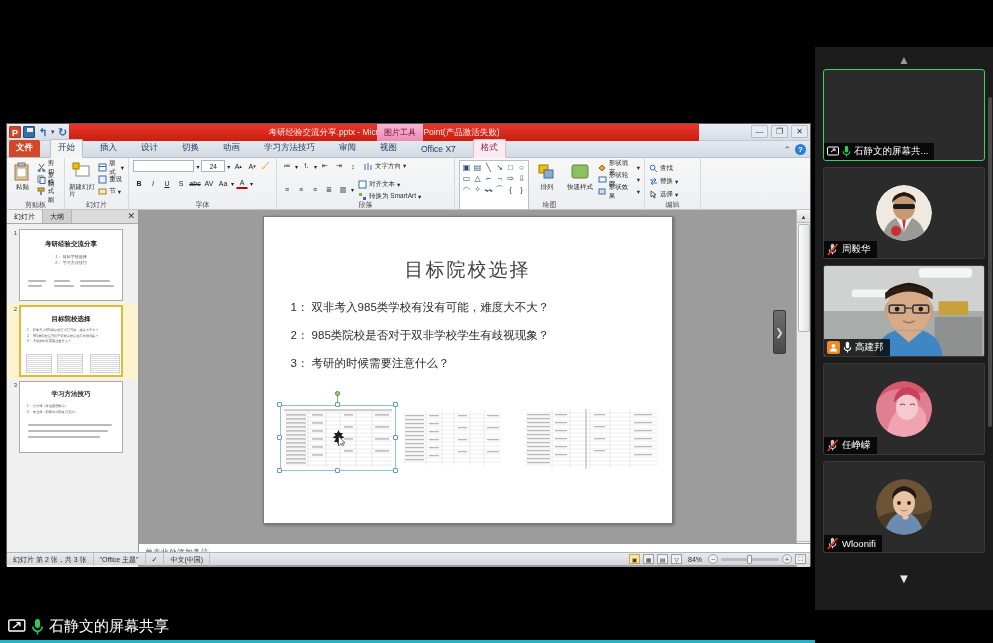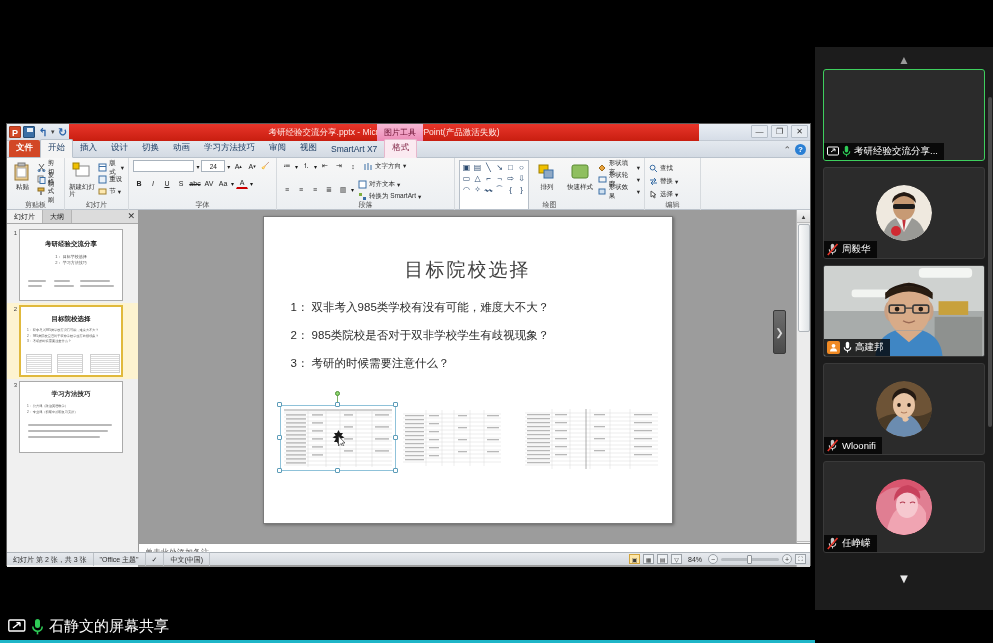--- a/index.html
+++ b/index.html
@@ -63,21 +63,21 @@
   }
   .ctx-tab span { font-size:8px; color:#6d1233; }
   .win-btns { position:absolute; right:2px; top:1px; display:flex; gap:3px; }
   .win-btn { width:17px; height:13px; background:#e6ebf1; border:1px solid #b5bec8;
              border-radius:1px; font-size:8px; color:#333; text-align:center; line-height:12px;}
 
   
   .ppt-tabs {
     height: 17px; background: linear-gradient(#e4e9ef,#d3dae3);
     border-bottom: 1px solid #b9c2cc; display: flex; align-items: flex-end;
-    padding-left: 2px; position: relative;
+    padding-left: 2px; position: relative; gap: 10px;
   }
   .ppt-tab { font-size: 8.5px; padding: 2px 7px 3px; color:#17375e; white-space:nowrap; cursor:default;}
   .ppt-tab.file { background:#d24726; color:#fff; border-radius:2px 2px 0 0; font-weight:bold;}
   .ppt-tab.active { background:#f4f4f4; border:1px solid #b9c2cc; border-bottom:1px solid #f4f4f4;
                     margin-bottom:-1px; border-radius:2px 2px 0 0; color:#17375e;margin-top:30px;}
   .ppt-tab.pinkactive { background:#fbeaf1; color:#7a1b3d; border:1px solid #e7b7cc; border-bottom:1px solid #fbeaf1; margin-bottom:-1px; border-radius:2px 2px 0 0;}
   .tabs-right { position:absolute; right:4px; bottom:2px; display:flex; gap:4px; align-items:center;}
   .help-dot { width:11px;height:11px;border-radius:50%;background:#2a7fd4;color:#fff;font-size:8px;
               text-align:center;line-height:11px;font-weight:bold;}
   .minrib { font-size:9px; color:#555; }
@@ -262,21 +262,21 @@
       <div class="ppt-tabs">
         <div class="ppt-tab file">文件</div>
         <div class="ppt-tab active">开始</div>
         <div class="ppt-tab">插入</div>
         <div class="ppt-tab">设计</div>
         <div class="ppt-tab">切换</div>
         <div class="ppt-tab">动画</div>
         <div class="ppt-tab">学习方法技巧</div>
         <div class="ppt-tab">审阅</div>
         <div class="ppt-tab">视图</div>
-        <div class="ppt-tab">SmartArt X7</div>
+        <div class="ppt-tab">Office X7</div>
         <div class="ppt-tab pinkactive">格式</div>
         <div class="tabs-right">
           <span class="minrib">⌃</span>
           <span class="help-dot">?</span>
         </div>
       </div>
 
       <div class="ppt-ribbon">
 
         <div class="rgroup" style="width:58px">
@@ -821,21 +821,21 @@
       <div class="tile-label">
         <svg style="width:12px;height:11px" viewBox="0 0 12 11">
           <rect x="0.5" y="1" width="11" height="8" rx="1" fill="none" stroke="#fff" stroke-width="1"></rect>
           <path d="M4 6 L8 3 M8 3 H5.6 M8 3 V5.3" stroke="#fff" stroke-width="1" fill="none"></path>
         </svg>
         <svg class="mic" viewBox="0 0 9 13">
           <rect x="2.8" y="0.8" width="3.4" height="6.6" rx="1.7" fill="#2ecc57"></rect>
           <path d="M1.3 6.3 A3.2 3.2 0 0 0 7.7 6.3" stroke="#2ecc57" stroke-width="1.1" fill="none"></path>
           <line x1="4.5" y1="9.4" x2="4.5" y2="11.6" stroke="#2ecc57" stroke-width="1.1"></line>
         </svg>
-        <span class="name-txt">考研经验交流分享...</span>
+        <span class="name-txt">石静文的屏幕共...</span>
       </div>
     </div>
 
     <div class="tile">
       <svg class="avatar-circle" viewBox="0 0 56 56">
         <defs>
             <clipPath id="c3">
               <circle cx="28" cy="28" r="28"></circle>
             </clipPath>
           </defs>
@@ -896,20 +896,48 @@
           <path d="M1.3 6.3 A3.2 3.2 0 0 0 7.7 6.3" stroke="#fff" stroke-width="1.1" fill="none"></path>
           <line x1="4.5" y1="9.4" x2="4.5" y2="11.6" stroke="#fff" stroke-width="1.1"></line>
         </svg>
         <span class="name-txt">高建邦</span>
       </div>
     </div>
 
     <div class="tile">
       <svg class="avatar-circle" viewBox="0 0 56 56">
         <defs>
+            <clipPath id="c4">
+              <circle cx="28" cy="28" r="28"></circle>
+            </clipPath>
+          </defs>
+        <g clip-path="url(#c4)">
+          <rect width="56" height="56" fill="#d9566f"></rect>
+          <path d="M0 20 Q14 4 30 10 Q46 16 56 6 L56 56 L0 56 Z" fill="#e07e92"></path>
+          <path d="M10 56 Q14 30 30 24 Q44 20 50 34 L50 56 Z" fill="#f0a4b2"></path>
+          <ellipse cx="31" cy="26" rx="11" ry="13" fill="#f6c8cf"></ellipse>
+          <path d="M18 22 Q30 6 44 20 Q46 10 32 6 Q18 8 18 22 Z" fill="#c8415c"></path>
+          <path d="M24 24 Q27 22 29 24" stroke="#b23a50" stroke-width="1.2" fill="none"></path>
+          <path d="M34 24 Q37 22 39 24" stroke="#b23a50" stroke-width="1.2" fill="none"></path>
+        </g>
+      </svg>
+      <div class="tile-label">
+        <svg class="mic" viewBox="0 0 12 13" style="width:12px;flex:0 0 12px">
+          <rect x="3.8" y="0.8" width="3.4" height="6.6" rx="1.7" fill="#c9c9c9"></rect>
+          <path d="M2.3 6.3 A3.2 3.2 0 0 0 8.7 6.3" stroke="#c9c9c9" stroke-width="1.1" fill="none"></path>
+          <line x1="5.5" y1="9.4" x2="5.5" y2="11.6" stroke="#c9c9c9" stroke-width="1.1"></line>
+          <line x1="0.8" y1="12" x2="10.5" y2="1" stroke="#e8352a" stroke-width="1.6"></line>
+        </svg>
+        <span class="name-txt">任峥嵘</span>
+      </div>
+    </div>
+
+    <div class="tile">
+      <svg class="avatar-circle" viewBox="0 0 56 56">
+        <defs>
             <clipPath id="c5">
               <circle cx="28" cy="28" r="28"></circle>
             </clipPath>
           </defs>
         <g clip-path="url(#c5)">
           <rect width="56" height="56" fill="#6d5336"></rect>
           <path d="M0 40 Q16 30 28 34 Q44 38 56 30 L56 56 L0 56 Z" fill="#4a3a26"></path>
           <path d="M8 56 Q12 36 28 32 Q44 36 48 56 Z" fill="#6b8cb0"></path>
           <ellipse cx="28" cy="24" rx="11" ry="13" fill="#e8c4a4"></ellipse>
           <path d="M16 20 Q28 4 40 20 Q42 10 28 7 Q16 9 16 20 Z" fill="#241a13"></path>
@@ -923,48 +951,20 @@
         <svg class="mic" viewBox="0 0 12 13" style="width:12px;flex:0 0 12px">
           <rect x="3.8" y="0.8" width="3.4" height="6.6" rx="1.7" fill="#c9c9c9"></rect>
           <path d="M2.3 6.3 A3.2 3.2 0 0 0 8.7 6.3" stroke="#c9c9c9" stroke-width="1.1" fill="none"></path>
           <line x1="5.5" y1="9.4" x2="5.5" y2="11.6" stroke="#c9c9c9" stroke-width="1.1"></line>
           <line x1="0.8" y1="12" x2="10.5" y2="1" stroke="#e8352a" stroke-width="1.6"></line>
         </svg>
         <span class="name-txt">Wloonifi</span>
       </div>
     </div>
 
-    <div class="tile">
-      <svg class="avatar-circle" viewBox="0 0 56 56">
-        <defs>
-            <clipPath id="c4">
-              <circle cx="28" cy="28" r="28"></circle>
-            </clipPath>
-          </defs>
-        <g clip-path="url(#c4)">
-          <rect width="56" height="56" fill="#d9566f"></rect>
-          <path d="M0 20 Q14 4 30 10 Q46 16 56 6 L56 56 L0 56 Z" fill="#e07e92"></path>
-          <path d="M10 56 Q14 30 30 24 Q44 20 50 34 L50 56 Z" fill="#f0a4b2"></path>
-          <ellipse cx="31" cy="26" rx="11" ry="13" fill="#f6c8cf"></ellipse>
-          <path d="M18 22 Q30 6 44 20 Q46 10 32 6 Q18 8 18 22 Z" fill="#c8415c"></path>
-          <path d="M24 24 Q27 22 29 24" stroke="#b23a50" stroke-width="1.2" fill="none"></path>
-          <path d="M34 24 Q37 22 39 24" stroke="#b23a50" stroke-width="1.2" fill="none"></path>
-        </g>
-      </svg>
-      <div class="tile-label">
-        <svg class="mic" viewBox="0 0 12 13" style="width:12px;flex:0 0 12px">
-          <rect x="3.8" y="0.8" width="3.4" height="6.6" rx="1.7" fill="#c9c9c9"></rect>
-          <path d="M2.3 6.3 A3.2 3.2 0 0 0 8.7 6.3" stroke="#c9c9c9" stroke-width="1.1" fill="none"></path>
-          <line x1="5.5" y1="9.4" x2="5.5" y2="11.6" stroke="#c9c9c9" stroke-width="1.1"></line>
-          <line x1="0.8" y1="12" x2="10.5" y2="1" stroke="#e8352a" stroke-width="1.6"></line>
-        </svg>
-        <span class="name-txt">任峥嵘</span>
-      </div>
-    </div>
-
     <div class="scroll-down">▼</div>
     <div class="sb-scrollbar"></div>
   </div>
 
   <div class="bottom-bar">
     <svg style="width:18px;height:15px" viewBox="0 0 18 15">
       <rect x="0.8" y="1" width="16" height="11" rx="1.2" fill="none" stroke="#fff" stroke-width="1.4"></rect>
       <path d="M5 9 L12 3.6 M12 3.6 H8.4 M12 3.6 V7.2" stroke="#fff" stroke-width="1.4" fill="none"></path>
     </svg>
     <svg style="width:13px;height:18px" viewBox="0 0 13 18">

